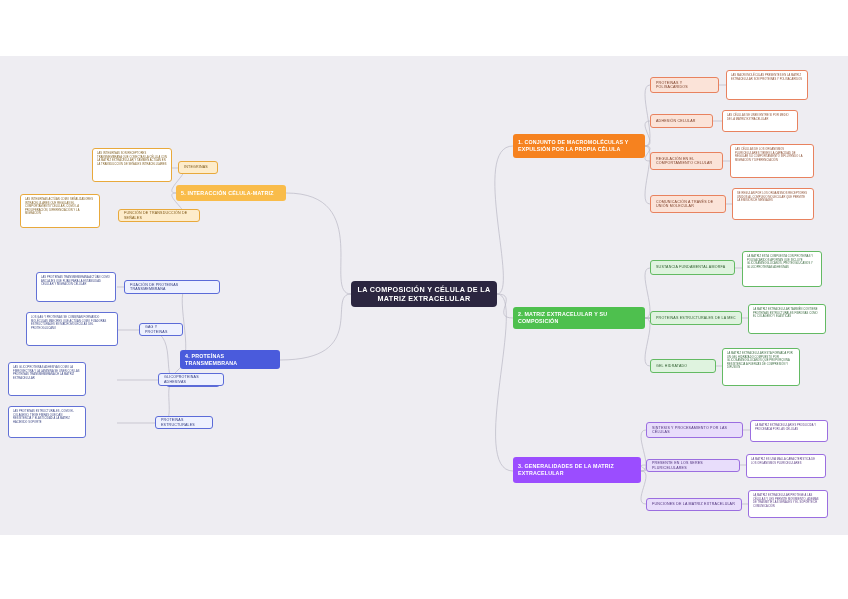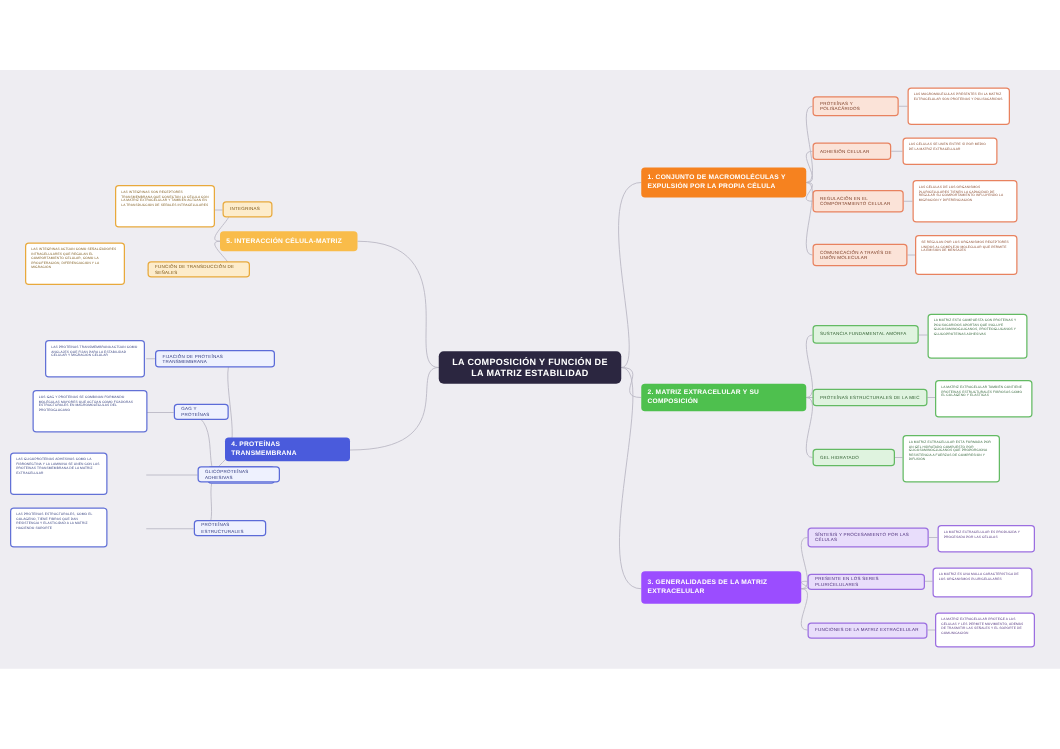--- a/index.html
+++ b/index.html
@@ -89,21 +89,21 @@
     <path d="M155,367 L117,367"></path>
 
     <path d="M176,137 C160,137 196,112 180,112"></path>
     <path d="M176,137 C160,137 196,160 180,160"></path>
     <path d="M178,112 L172,112"></path>
     <path d="M178,160 L118,160"></path>
   </g>
 </svg>
 
 <div class="node root" style="left:351px;top:225px;width:146px;height:26px;">
-  <span>LA COMPOSICIÓN Y FUNCIÓN DE LA MATRIZ ESTABILIDAD</span>
+  <span>LA COMPOSICIÓN Y CÉLULA DE LA MATRIZ EXTRACELULAR</span>
 </div>
 
 <div class="node main m-orange" style="left:513px;top:78px;width:132px;height:24px;">
   <span>1. CONJUNTO DE MACROMOLÉCULAS Y EXPULSIÓN POR LA PROPIA CÉLULA</span>
 </div>
 
 <div class="node sub s-orange" style="left:650px;top:21px;width:69px;height:16px;">
   <span>PROTEÍNAS Y POLISACÁRIDOS</span>
 </div>
 <div class="node leaf l-orange" style="left:726px;top:14px;width:82px;height:30px;">

